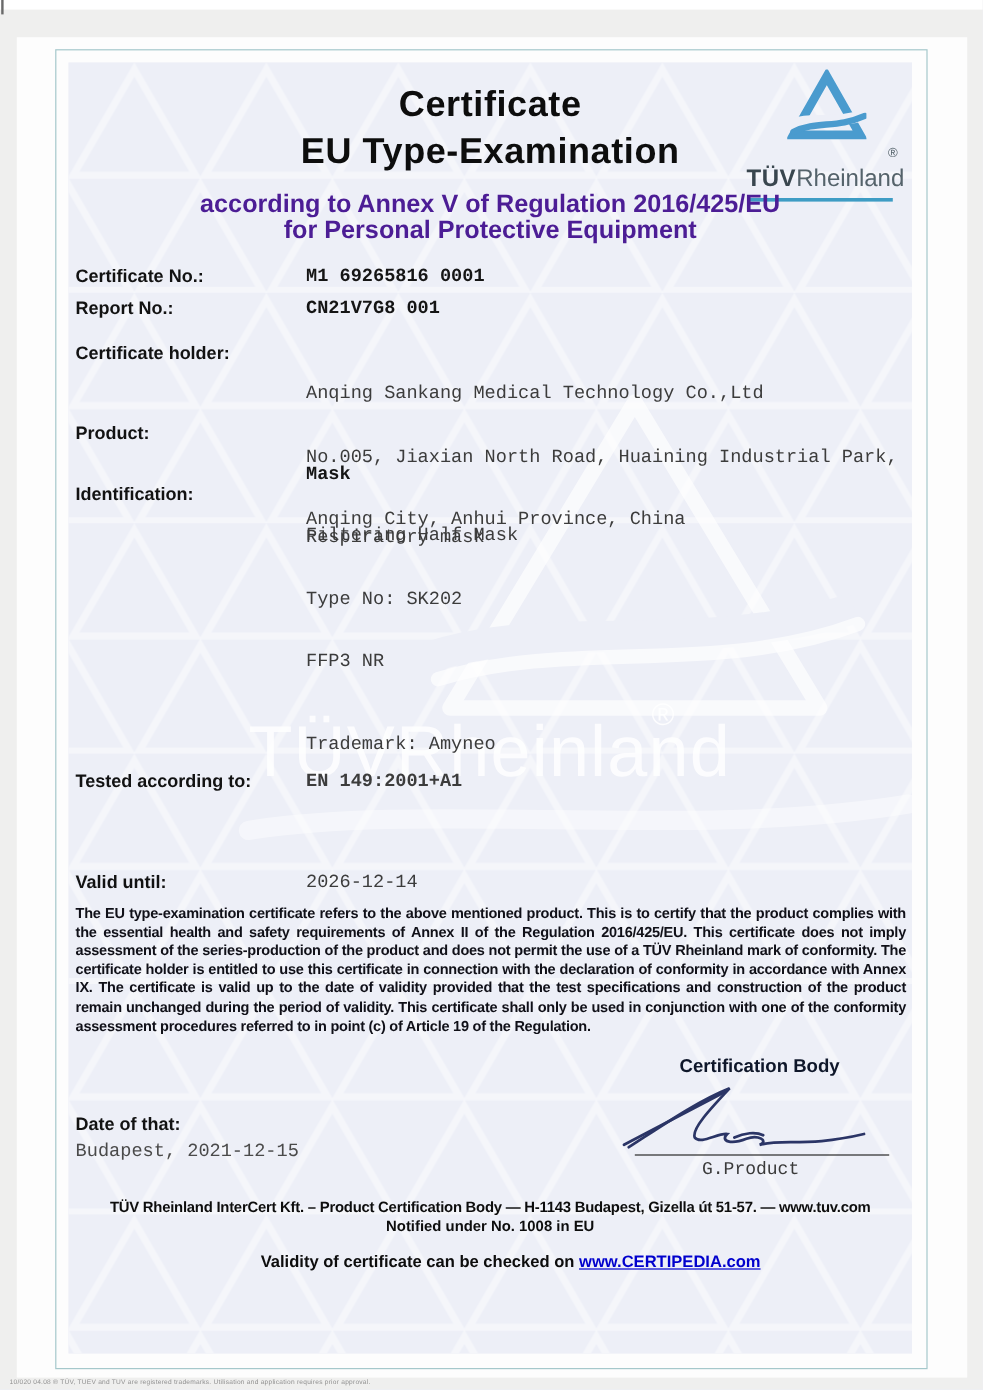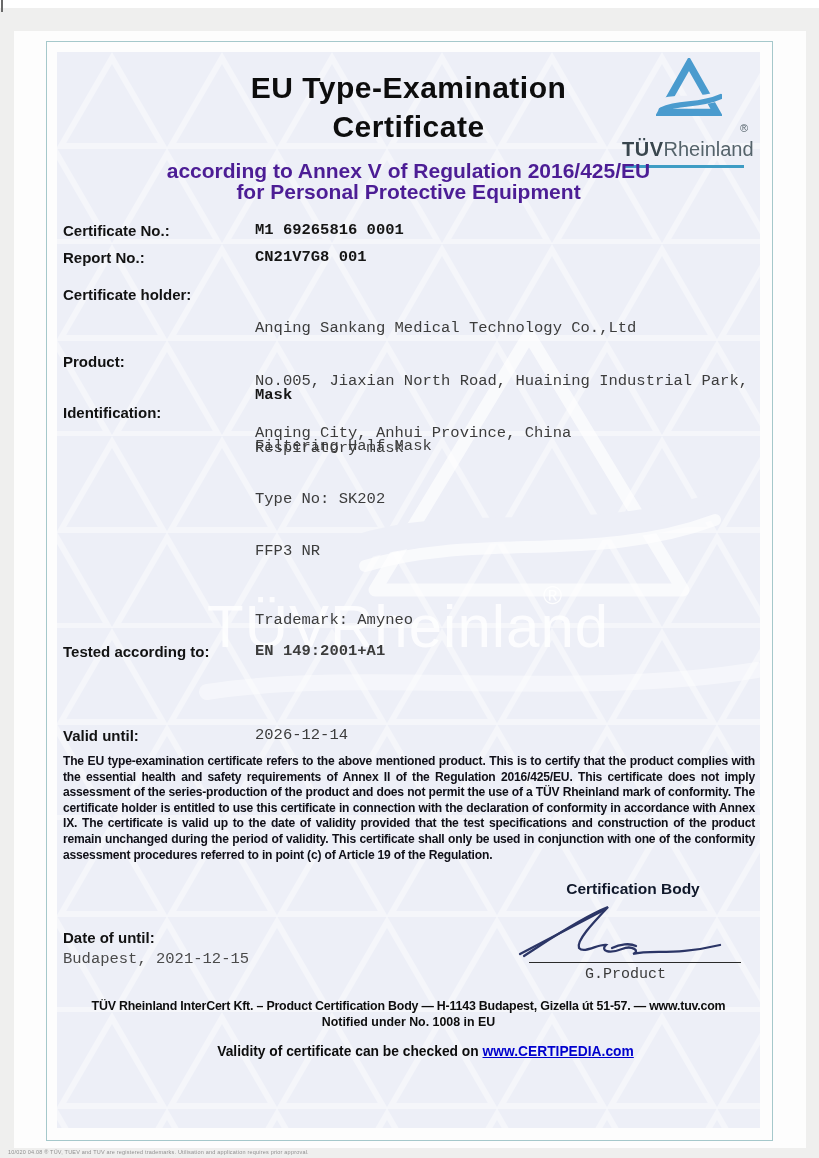--- a/index.html
+++ b/index.html
@@ -73,22 +73,22 @@
         <rect x="0" y="0" width="703" height="1076" fill="url(#tripat)"></rect>
         <path d="M472 283 L626 538 L318 538 Z" fill="none" stroke="#ffffff" stroke-opacity="0.65" stroke-width="13" stroke-linejoin="round"></path>
         <path d="M300 496 C400 462 520 496 655 455" fill="none" stroke="#edeff7" stroke-width="26"></path>
         <path d="M308 514 C420 480 540 512 658 468" fill="none" stroke="#ffffff" stroke-opacity="0.65" stroke-width="12" stroke-linecap="round"></path>
         <path d="M150 640 C300 616 520 648 700 618" fill="none" stroke="#ffffff" stroke-opacity="0.45" stroke-width="16" stroke-linecap="round"></path>
       </svg>
       <div class="wm-text">TÜVRheinland</div>
       <div class="wm-reg">®</div>
 
       <div class="layer title">
+        <div>Certificate</div>
         <div>EU Type-Examination</div>
-        <div>Certificate</div>
       </div>
 
       <div class="layer logo">
         <svg class="logo-tri" viewBox="0 0 100 96" xmlns="http://www.w3.org/2000/svg">
           <path d="M50 8 L92 82 L8 82 Z" fill="none" stroke="#4a9bce" stroke-width="11" stroke-linejoin="miter"></path>
           <path d="M0 70 C30 58 60 70 100 56" fill="none" stroke="#edeff7" stroke-width="14"></path>
           <path d="M8 78 C38 64 62 74 98 58" fill="none" stroke="#4a9bce" stroke-width="8" stroke-linecap="round"></path>
         </svg>
         <span class="logo-reg">®</span>
         <div class="logo-word"><b>TÜV</b><span>Rheinland</span></div>
@@ -139,21 +139,21 @@
       <svg class="layer signature" viewBox="0 0 215 62" xmlns="http://www.w3.org/2000/svg">
         <g fill="none" stroke="#2b3566" stroke-width="2.3" stroke-linecap="round">
           <path d="M8 56 L92 12"></path>
           <path d="M12 58 C34 44 68 20 96 9 C80 26 64 43 67 50 C72 56 86 46 94 47 C88 53 97 56 110 51 C120 47 129 53 121 56 C140 51 162 58 208 47"></path>
           <path d="M100 50 C108 46 118 45 124 48"></path>
         </g>
       </svg>
       <div class="layer sig-line"></div>
       <div class="layer signer mono">G.Product</div>
 
-      <div class="layer row-label date-label">Date of until:</div>
+      <div class="layer row-label date-label">Date of that:</div>
       <div class="layer mono date-value">Budapest, 2021-12-15</div>
 
       <div class="layer footer1">TÜV Rheinland InterCert Kft. – Product Certification Body  —  H-1143 Budapest, Gizella út 51-57.  —  www.tuv.com</div>
       <div class="layer footer2">Notified under No. 1008 in EU</div>
       <div class="layer validity"><span>Validity of certificate can be checked on </span><a href="#">www.CERTIPEDIA.com</a></div>
 
     </div>
   </div>
 </div>
 

